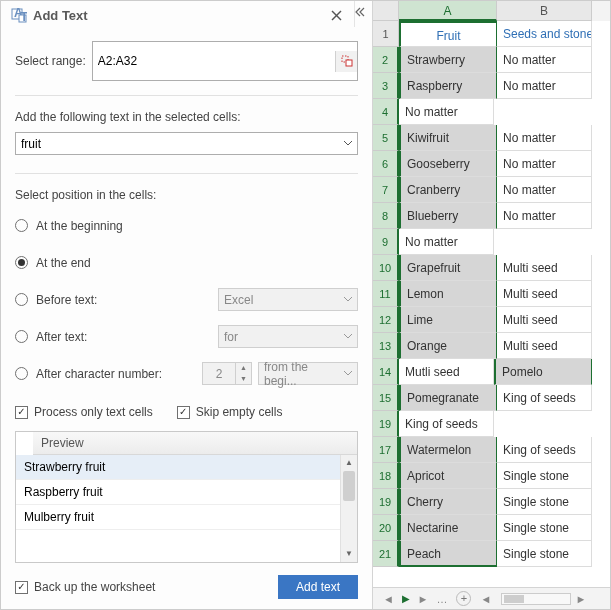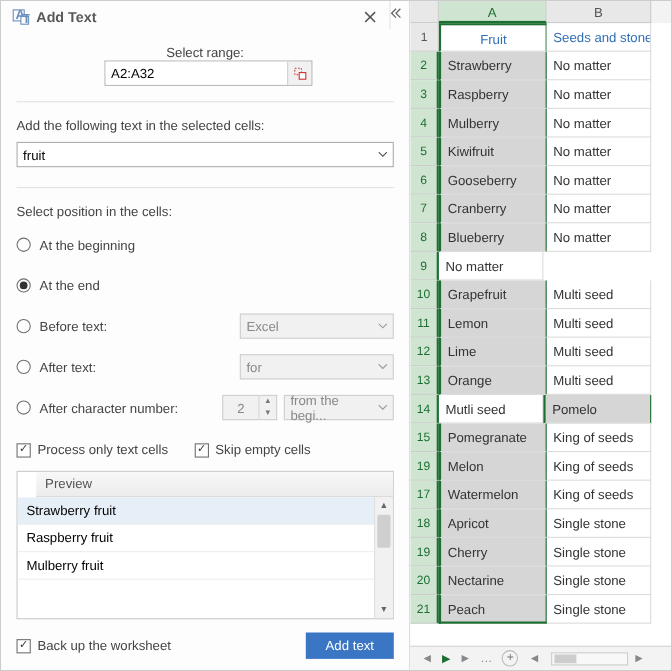--- a/index.html
+++ b/index.html
@@ -4,21 +4,21 @@
 <style>
 * { box-sizing: border-box; margin: 0; padding: 0; font-family: "Segoe UI", Tahoma, sans-serif; font-size: 12px; }
 body { background: #fff; width: 611px; height: 610px; overflow: hidden; display: flex; border: 1px solid #ccc; }
 .pane { width: 372px; height: 100%; border-right: 1px solid #d4d4d4; display: flex; flex-direction: column; background: #fdfdfd; }
 .pane-header { display: flex; align-items: center; padding: 6px 8px 4px 10px; color: #595959; font-weight: 600; }
 .pane-header .icon { width: 16px; height: 16px; margin-right: 6px; }
 .pane-title { flex: 1; font-size: 13px; }
 .pane-close { cursor: pointer; padding: 2px 4px; }
 .collapse { width: 18px; text-align: center; border-left: 1px solid #e4e4e4; cursor: pointer; padding-top: 6px; color: #666; }
 .pane-body { padding: 14px 14px 10px 14px; flex: 1; display: flex; flex-direction: column; }
-.row { display: flex; align-items: center; margin-bottom: 10px; flex-direction: column; }
+.row { display: flex; align-items: center; margin-bottom: 10px; }
 .label { color: #444; white-space: nowrap; }
 .range-box { margin-left: 6px; display: flex; align-items: center; border: 1px solid #adadad; height: 40px; flex: 1; background: #fff; }
 .range-box input { border: none; flex: 1; padding: 0 5px; height: 21px; outline: none; }
 .range-button { width: 22px; height: 21px; background: #f1f1f1; border-left: 1px solid #d0d0d0; display: flex; align-items: center; justify-content: center; cursor: pointer; }
 .divider { border-top: 1px solid #e1e1e1; margin: 4px 0 14px; }
 .combo { width: 100%; height: 23px; border: 1px solid #adadad; background: #fff; display: flex; align-items: center; padding: 0 5px; justify-content: space-between; cursor: pointer; }
 .combo.disabled { background: #f1f1f1; color: #888; border-color: #cfcfcf; }
 .radio-row { display: flex; align-items: center; margin-bottom: 14px; min-height: 23px; }
 .radio { width: 13px; height: 13px; border-radius: 50%; border: 1px solid #707070; margin-right: 8px; display: flex; align-items: center; justify-content: center; flex-shrink: 0; }
 .radio.selected::after { content: ""; width: 7px; height: 7px; border-radius: 50%; background: #333; display: block; }
@@ -229,21 +229,20 @@
         <div class="cell colA selA">Strawberry</div>
         <div class="cell colB">No matter</div>
       </div>
       <div class="grow">
         <div class="rhead sel">3</div>
         <div class="cell colA selA">Raspberry</div>
         <div class="cell colB">No matter</div>
       </div>
       <div class="grow">
         <div class="rhead sel">4</div>
-        <div class="cell colA selA">Mulberry</div>
         <div class="cell colB">No matter</div>
       </div>
       <div class="grow">
         <div class="rhead sel">5</div>
         <div class="cell colA selA">Kiwifruit</div>
         <div class="cell colB">No matter</div>
       </div>
       <div class="grow">
         <div class="rhead sel">6</div>
         <div class="cell colA selA">Gooseberry</div>
@@ -288,21 +287,20 @@
         <div class="cell colB">Mutli seed</div>
         <div class="cell colA selA">Pomelo</div>
       </div>
       <div class="grow">
         <div class="rhead sel">15</div>
         <div class="cell colA selA">Pomegranate</div>
         <div class="cell colB">King of seeds</div>
       </div>
       <div class="grow">
         <div class="rhead sel">19</div>
-        <div class="cell colA selA">Melon</div>
         <div class="cell colB">King of seeds</div>
       </div>
       <div class="grow">
         <div class="rhead sel">17</div>
         <div class="cell colA selA">Watermelon</div>
         <div class="cell colB">King of seeds</div>
       </div>
       <div class="grow">
         <div class="rhead sel">18</div>
         <div class="cell colA selA">Apricot</div>

